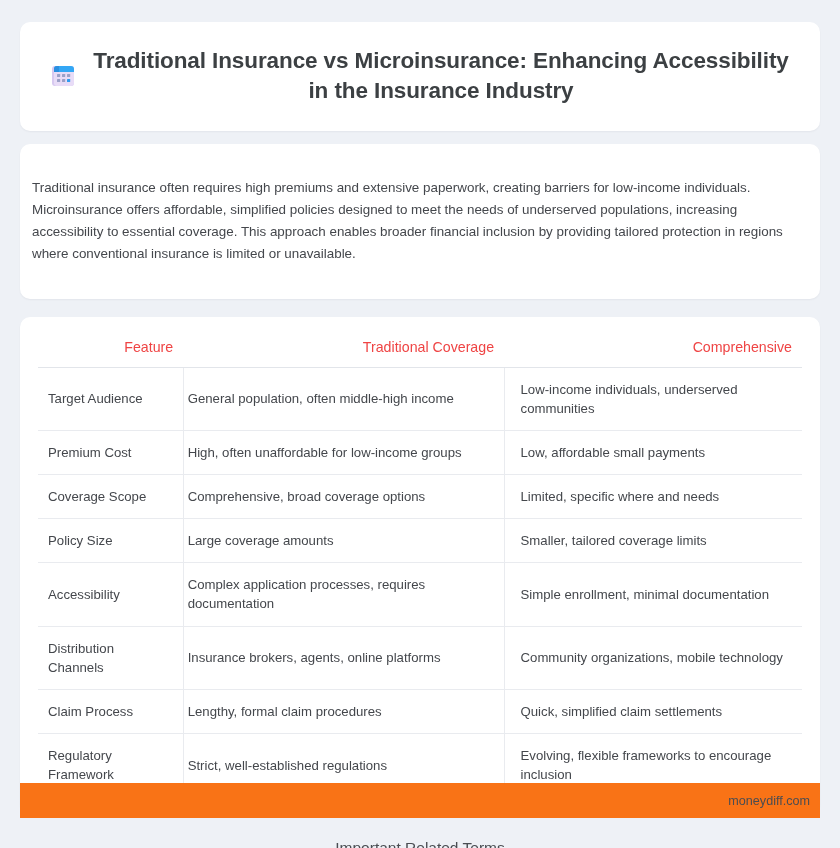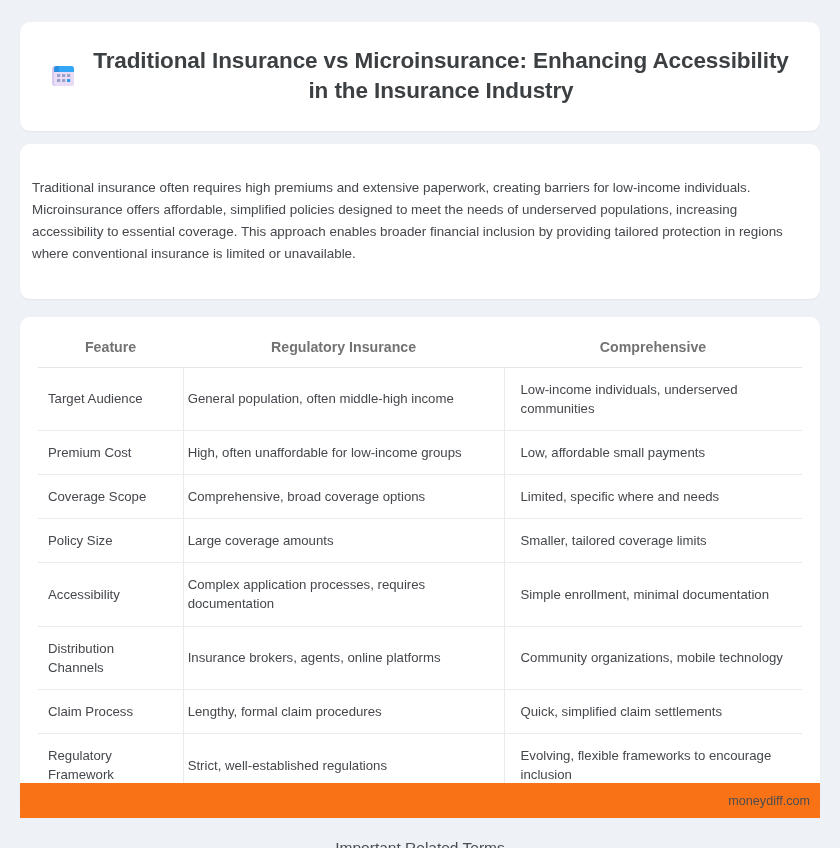--- a/index.html
+++ b/index.html
@@ -76,23 +76,23 @@
     width: 100%;
     border-collapse: collapse;
     table-layout: fixed;
   }
   table.cmp col.c-feature { width: 19.0%; }
   table.cmp col.c-trad    { width: 42.0%; }
   table.cmp col.c-micro   { width: 39.0%; }
 
   table.cmp thead th {
     font-size: 14.2px;
-    font-weight: 700;
-    color: #737373;
-    text-align: center;
+    font-weight: 400;
+    color: #ef4444;
+    text-align: right;
     padding: 8px 10px 12px 10px;
     border-bottom: 1px solid #e2e5ea;
     vertical-align: bottom;
   }
   table.cmp tbody td {
     font-size: 13.2px;
     color: #44474c;
     line-height: 1.45;
     padding: 12px 10px 12px 10px;
     border-bottom: 1px solid #e9ebef;
@@ -175,21 +175,21 @@
   <div class="card table-card">
     <table class="cmp">
       <colgroup>
         <col class="c-feature">
           <col class="c-trad">
           <col class="c-micro">
       </colgroup>
       <thead>
         <tr>
           <th>Feature</th>
-          <th>Regulatory Insurance</th>
+          <th>Traditional Coverage</th>
           <th>Comprehensive</th>
         </tr>
       </thead>
       <tbody>
         <tr>
           <td class="feature">Target Audience</td>
           <td class="trad">General population, often middle-high income</td>
           <td class="micro">Low-income individuals, underserved communities</td>
         </tr>
         <tr>

